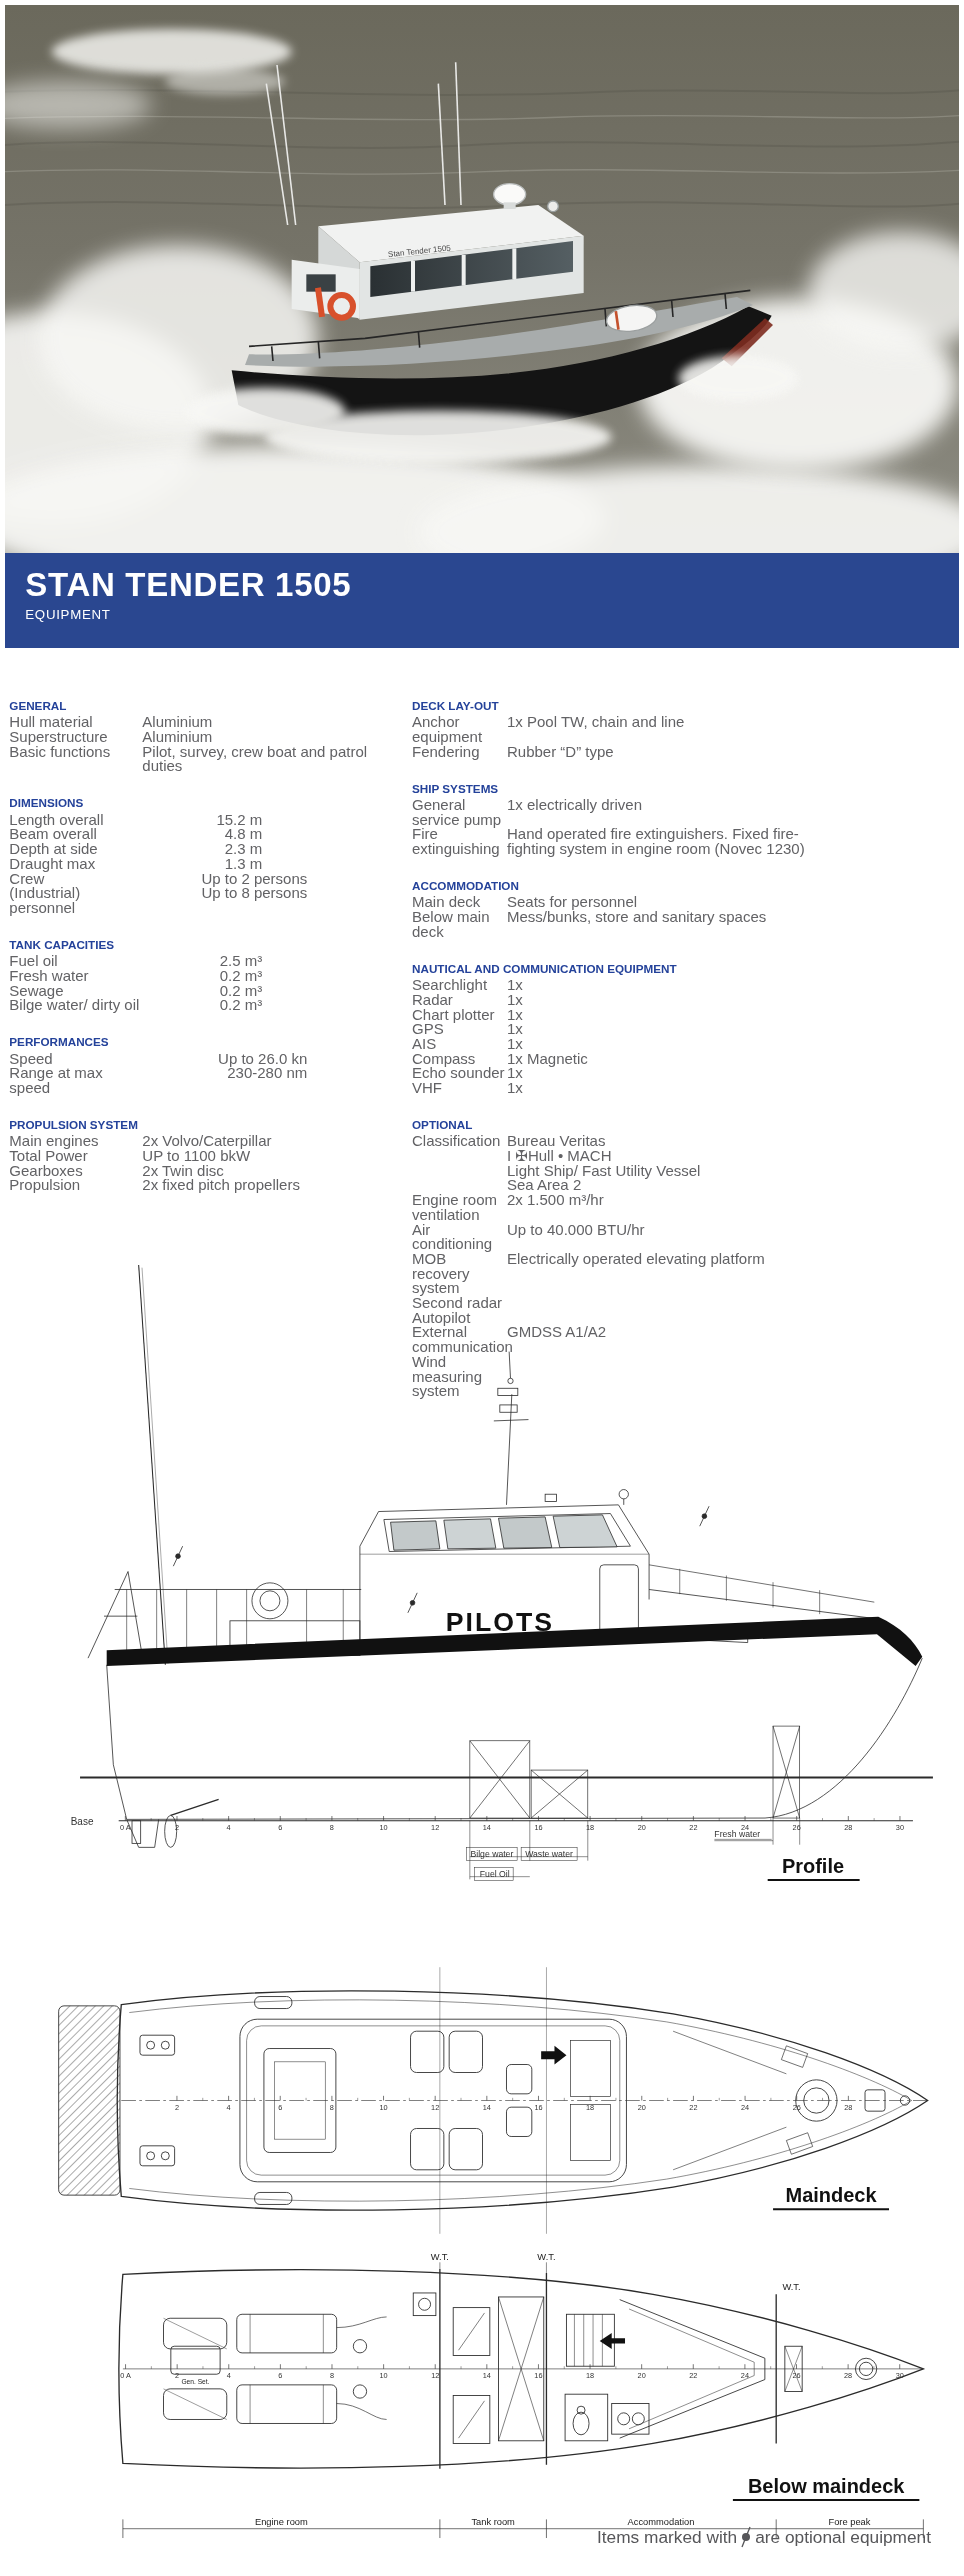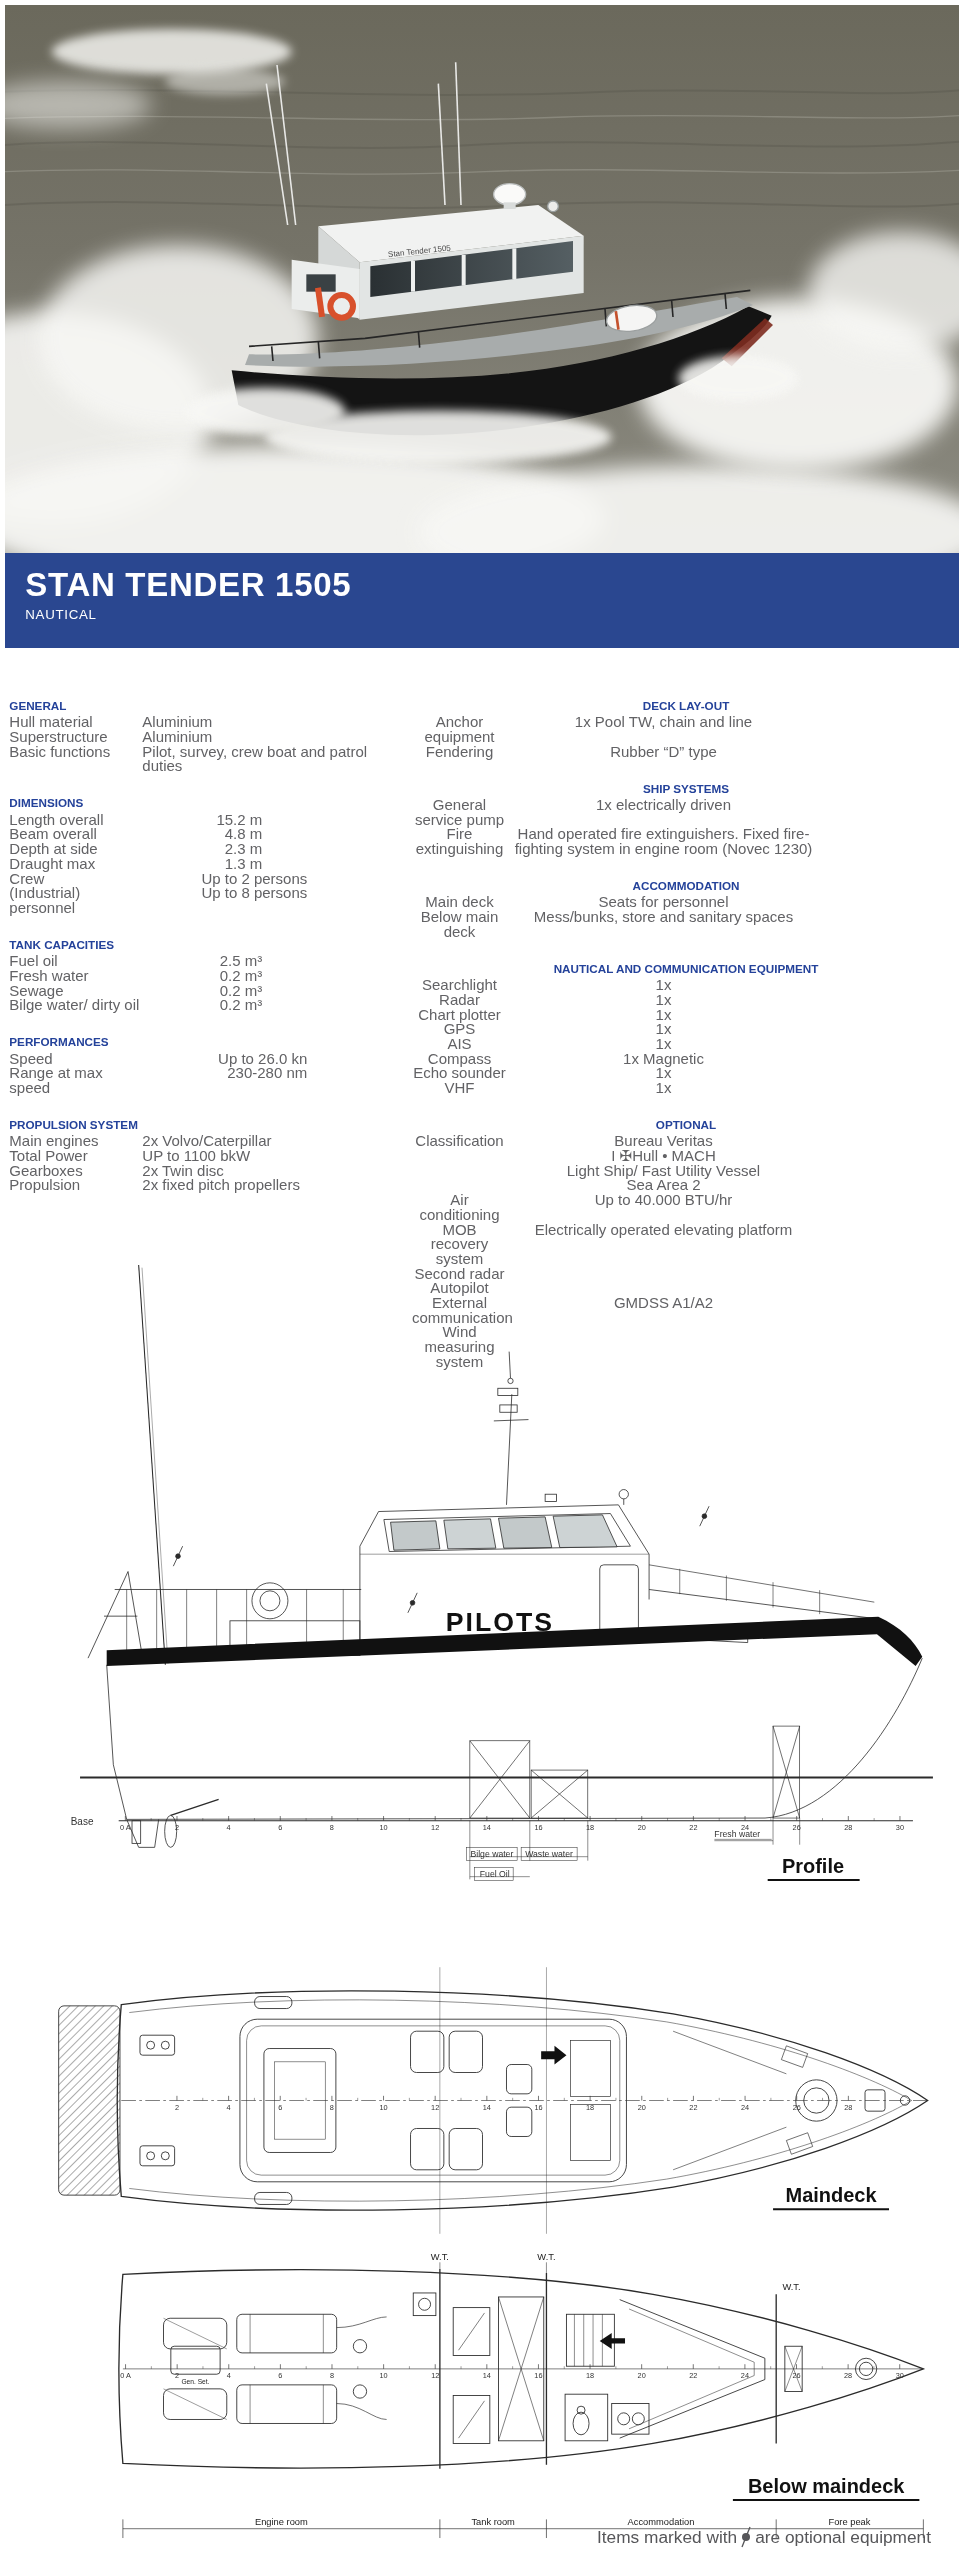--- a/index.html
+++ b/index.html
@@ -13,21 +13,21 @@
   
   .banner{position:absolute;left:5.3px;top:553px;width:954px;height:95px;
           background:#2a4790;color:#ffffff;box-sizing:border-box;
           padding:13.3px 0 0 20px;}
   .banner .title{font-size:33px;font-weight:bold;letter-spacing:0.7px;line-height:37px;}
   .banner .subtitle{font-size:13.3px;letter-spacing:0.7px;margin-top:4px;}
 
   
   .spec-col{position:absolute;top:687px;}
   .col-left{left:9.3px;width:397px;}
-  .col-right{left:412px;width:548px;text-align:center;}
+  .col-right{left:412px;width:548px;}
   .section + .section{margin-top:21.3px;}
   .sec-h{color:#24429a;font-size:11.7px;font-weight:bold;line-height:16px;margin-bottom:1.3px;margin-top:11px;}
   .row{display:flex;font-size:15px;color:#626265;line-height:14.7px;}
   .row .lbl{flex:none;}
   .col-left .row .lbl{width:133px;}
   .col-right .row .lbl{width:95px;}
   .row .val{flex:1;}
   .col-right .row .val{max-width:313px;}
   .row.num .val{flex:none;width:167px;text-align:right;padding-right:47px;box-sizing:border-box;}
   .row.rnum .val{flex:none;width:167px;text-align:right;padding-right:2px;box-sizing:border-box;}
@@ -155,21 +155,21 @@
           <ellipse cx="1100" cy="560" rx="90" ry="34" filter="url(#b2)"></ellipse>
           <ellipse cx="650" cy="648" rx="260" ry="40" filter="url(#b2)"></ellipse>
           <ellipse cx="390" cy="610" rx="120" ry="36" filter="url(#b2)"></ellipse>
         </g>
       </g>
     </svg>
   </div>
 
   <div class="banner">
     <div class="title">STAN TENDER 1505</div>
-    <div class="subtitle">NAUTICAL</div>
+    <div class="subtitle">EQUIPMENT</div>
   </div>
 
   <div class="spec-col col-left" id="col-left">
       <div class="section">
         <div class="sec-h">GENERAL</div>
         <div class="row">
           <span class="lbl">Hull material</span>
           <span class="val">Aluminium</span>
         </div>
         <div class="row">
@@ -337,20 +337,24 @@
           <span class="lbl"></span>
           <span class="val">I ✠Hull • MACH</span>
         </div>
         <div class="row">
           <span class="lbl"></span>
           <span class="val">Light Ship/ Fast Utility Vessel</span>
         </div>
         <div class="row">
           <span class="lbl"></span>
           <span class="val">Sea Area 2</span>
+        </div>
+        <div class="row">
+          <span class="lbl">Engine room ventilation</span>
+          <span class="val">2x 1.500 m³/hr</span>
         </div>
         <div class="row">
           <span class="lbl">Air conditioning</span>
           <span class="val">Up to 40.000 BTU/hr</span>
         </div>
         <div class="row">
           <span class="lbl">MOB recovery system</span>
           <span class="val">Electrically operated elevating platform</span>
         </div>
         <div class="row">

